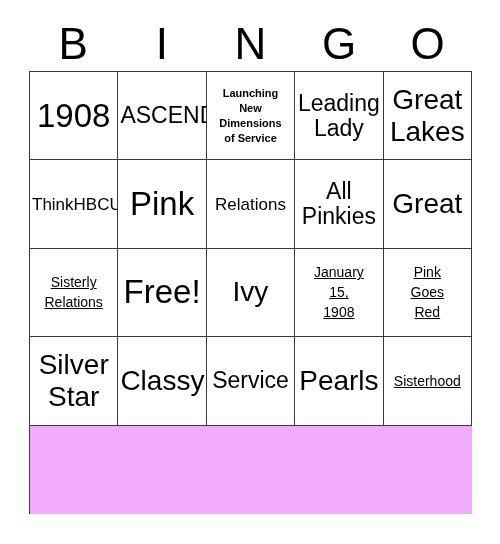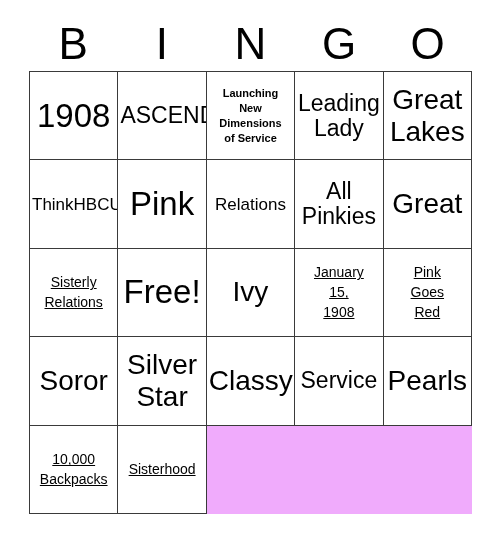--- a/index.html
+++ b/index.html
@@ -155,38 +155,31 @@
 15,
 1908</span>
       </div>
 
     <div class="cell fs-sm">
         <span class="cell-text">Pink
 Goes
 Red</span>
       </div>
     <div class="cell fs-lg">
-        <span class="cell-text">Soror</span>
-      </div>
-    <div class="cell fs-lg">
         <span class="cell-text">Silver
 Star</span>
       </div>
     <div class="cell fs-lg">
         <span class="cell-text">Classy</span>
       </div>
 
     <div class="cell fs-md">
         <span class="cell-text">Service</span>
       </div>
     <div class="cell fs-lg">
         <span class="cell-text">Pearls</span>
       </div>
     <div class="cell fs-sm">
-        <span class="cell-text">10,000
-Backpacks</span>
-      </div>
-    <div class="cell fs-sm">
         <span class="cell-text">Sisterhood</span>
       </div>
   </div>
 
 </div>
 
 </body></html>

